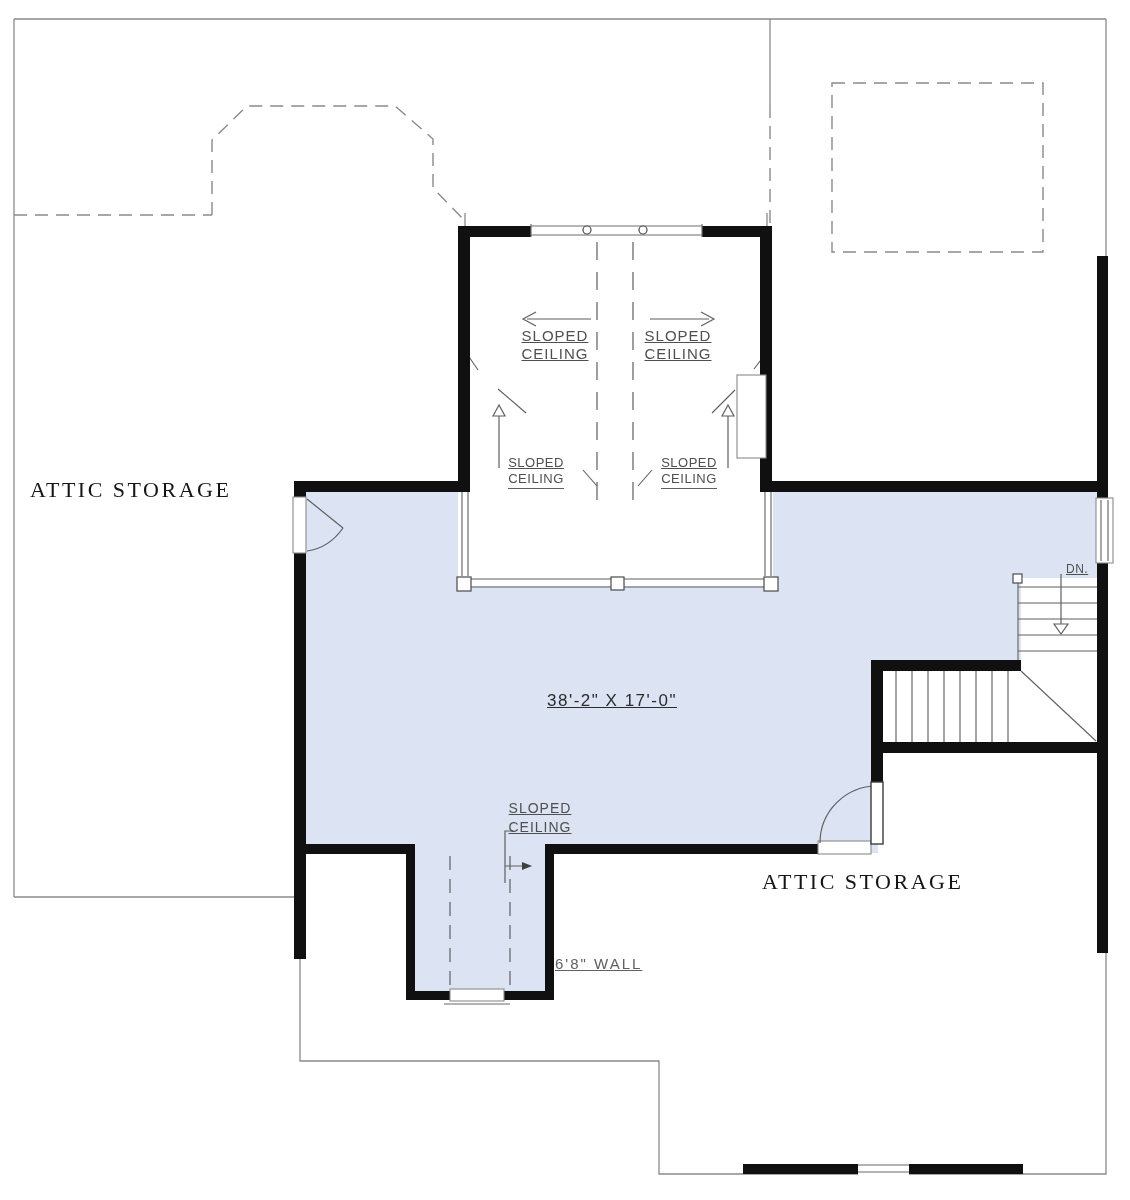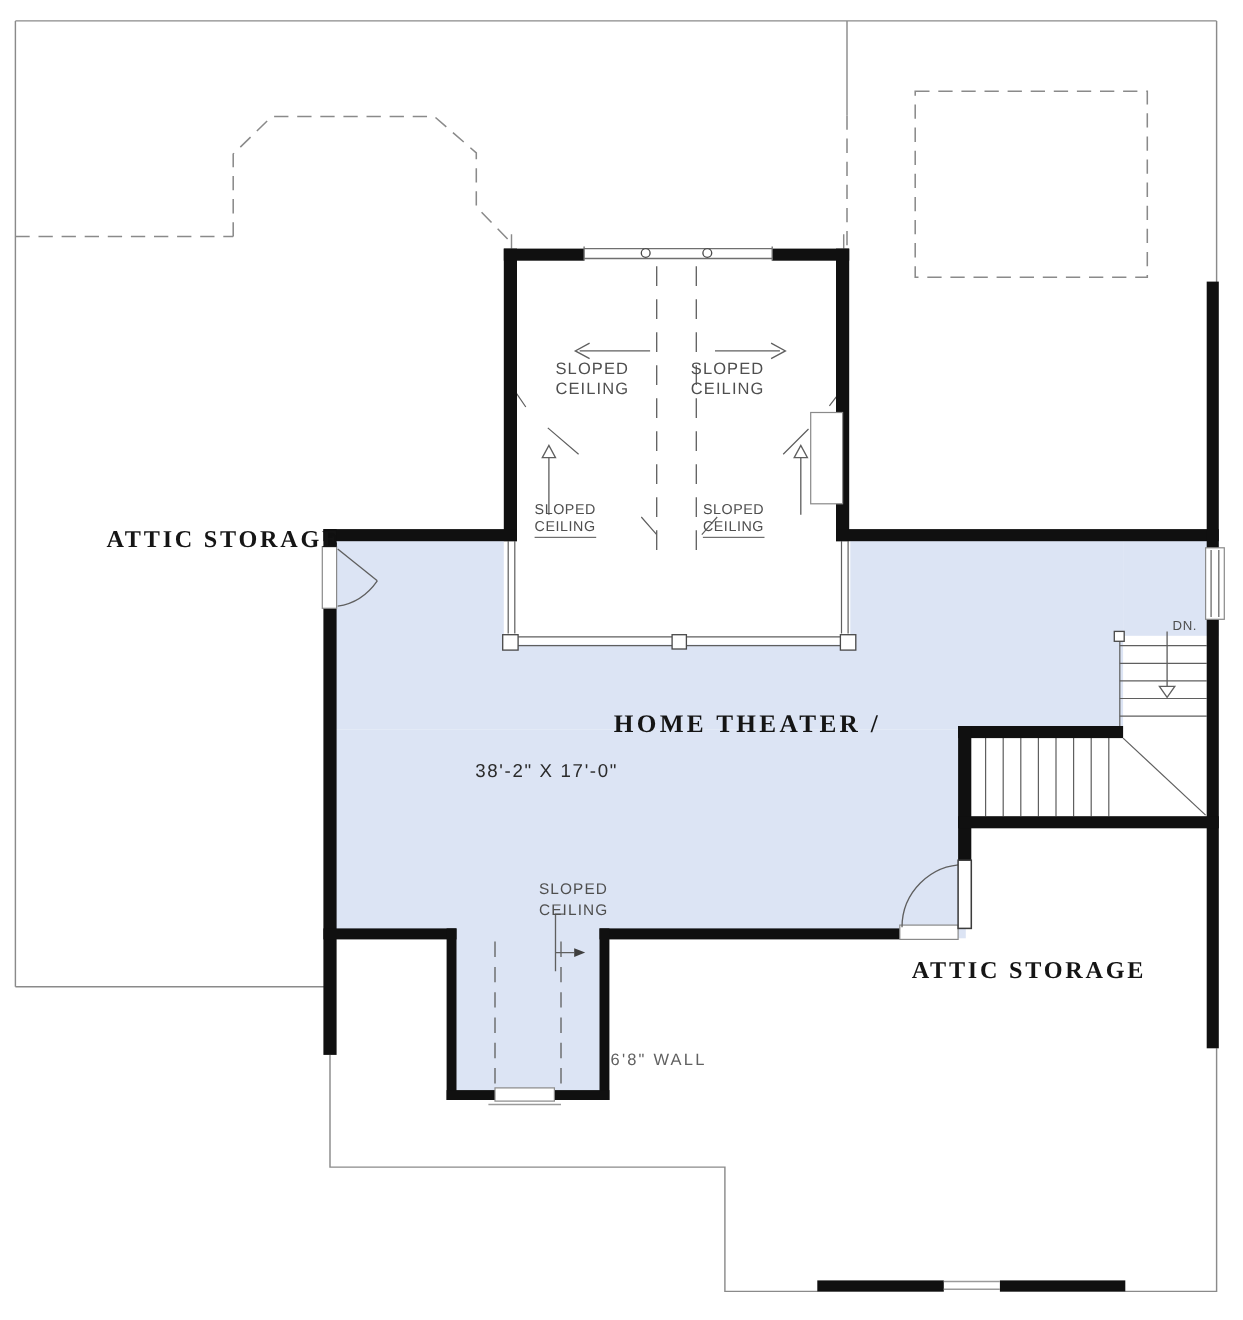--- a/index.html
+++ b/index.html
@@ -21,24 +21,24 @@
   .jamb {fill:#ffffff;stroke:#8a8a8a;stroke-width:1.1;}
   .leaf {fill:#ffffff;stroke:#3c3c3c;stroke-width:1.4;}
   .winline{stroke:#6f6f6f;stroke-width:1.2;fill:none;}
   .sill {stroke:#9a9a9a;stroke-width:1.4;fill:none;}
   .post {fill:#ffffff;stroke:#4a4a4a;stroke-width:1.2;}
   .tri-hollow{fill:#ffffff;stroke:var(--cad-line,#5f5f5f);stroke-width:1.2;}
   .tri-solid{fill:#3f3f3f;stroke:none;}
   
   .lbl{position:absolute;white-space:nowrap;-webkit-user-select:none;user-select:none;}
   .room-title{
-    font-family:"Liberation Serif", serif;font-weight:700;color:var(--label-text,#151515);
-    text-align:right;
+    font-family:"Liberation Serif", serif;font-weight:400;color:var(--label-text,#151515);
+    text-align:left;
   }
-  .cadtxt{color:var(--cad-text,#4f4f4f);}
+  .cadtxt{color:var(--cad-text,#4f4f4f);text-align:center;text-decoration:underline;}
   .ul2{display:inline-block;border-bottom:1.2px solid var(--cad-line,#5f5f5f);padding-bottom:1px;}
 </style>
 </head>
 <body>
 
 <div class="plan">
 
   <svg width="1130" height="1200" viewBox="0 0 1130 1200">
 
     <g>
@@ -158,21 +158,20 @@
         <path class="cadl" d="M820,843 A57,57 0 0 1 877,786"></path>
         <rect class="leaf" x="871" y="782" width="12" height="62"></rect>
       </g>
     </g>
   </svg>
 
   <div class="lbl room-title" style="left:30px;top:477px;width:280px;font-size:22px;letter-spacing:2.5px;">ATTIC STORAGE</div>
 
   <div class="lbl room-title" style="left:762px;top:869px;width:280px;font-size:22px;letter-spacing:2.5px;">ATTIC STORAGE</div>
 
-  <div class="lbl room-title" style="left:441px;top:645px;width:360px;font-size:23px;letter-spacing:3px;">HOME THEATER /</div>
 
 
   <div class="lbl cadtxt" style="left:432px;top:691px;width:360px;font-size:17px;letter-spacing:1.5px;color:#2b2b2b;">38'-2" X 17'-0"</div>
 
 
   <div class="lbl cadtxt" style="left:505px;top:327px;width:100px;font-size:15px;line-height:18px;letter-spacing:1px;">
     <span>SLOPED</span><br>
     <span>CEILING</span>
   </div>
 

